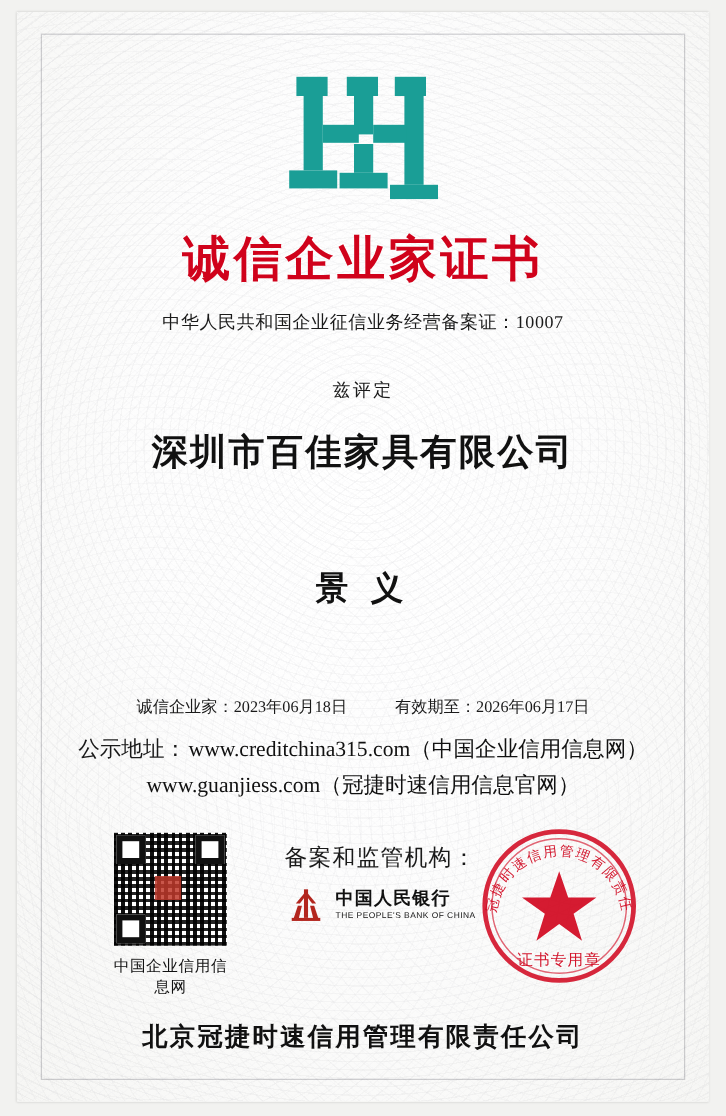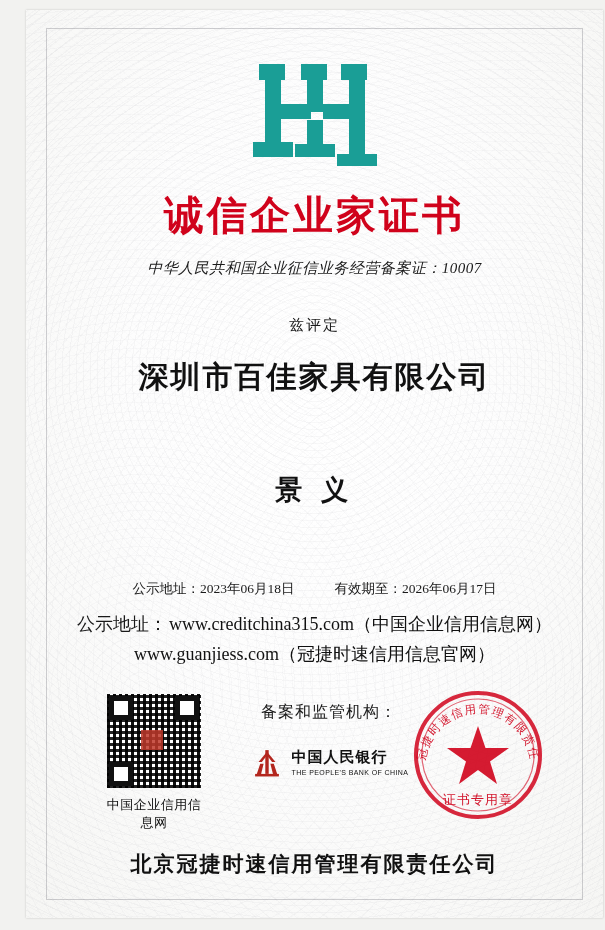--- a/index.html
+++ b/index.html
@@ -18,21 +18,21 @@
     position: relative;
     width: 605px;
     height: 930px;
     background: #f2f2f0;
     box-sizing: border-box;
   }
 
   
   .certificate {
     position: absolute;
-    left: 26px;
+    left: 14px;
     top: 10px;
     width: 577px;
     height: 908px;
     background:
       radial-gradient(ellipse at 50% 42%, #ffffff 0%, #fdfdfd 45%, #f6f6f4 100%);
     box-shadow: 0 0 2px rgba(0,0,0,0.18);
     box-sizing: border-box;
     overflow: hidden;
   }
   
@@ -83,21 +83,20 @@
     color: #d0021b;
     text-align: center;
   }
   .subtitle {
     margin-top: 16px;
     font-family: "Liberation Serif", serif;
     font-size: 15px;
     color: #1a1a1a;
     letter-spacing: 0.5px;
     text-align: left;
-    font-style: italic;
   }
 
   .cert-no {
     margin-top: 52px;
     font-family: "Liberation Serif", serif;
     font-size: 19px;
     font-weight: bold;
     color: #1a1a1a;
     letter-spacing: 1px;
     text-align: center;
@@ -226,27 +225,27 @@
 
   .regulator {
     position: absolute;
     left: 208px;
     top: 14px;
     width: 190px;
     text-align: center;
   }
   .regulator-label {
     font-family: "Liberation Serif", serif;
-    font-size: 16px;
+    font-size: 19px;
     color: #1a1a1a;
     letter-spacing: 1px;
     text-align: center;
   }
   .pboc {
-    margin-top: 22px;
+    margin-top: 8px;
     display: flex;
     align-items: center;
     justify-content: center;
     gap: 8px;
   }
   .pboc-mark { width: 34px; height: 34px; }
   .pboc-text { text-align: left; }
   .pboc-cn {
     font-family: "Liberation Serif", serif;
     font-size: 15px;
@@ -315,21 +314,21 @@
 
 
       <div class="awarded-label">兹评定</div>
       <div class="company-name">深圳市百佳家具有限公司</div>
 
       <div class="honor-row">
         <span class="honor-person">景 义</span>
       </div>
 
       <div class="dates">
-        <span>公示地址：2023年06月18日</span>
+        <span>诚信企业家：2023年06月18日</span>
         <span>有效期至：2026年06月17日</span>
       </div>
 
       <div class="urls">
         <div class="url-line">
           <span class="url-label">公示地址：</span>
           <span class="url-link">www.creditchina315.com（中国企业信用信息网）</span>
         </div>
         <div class="url-line">
           <span class="url-link">www.guanjiess.com（冠捷时速信用信息官网）</span>

